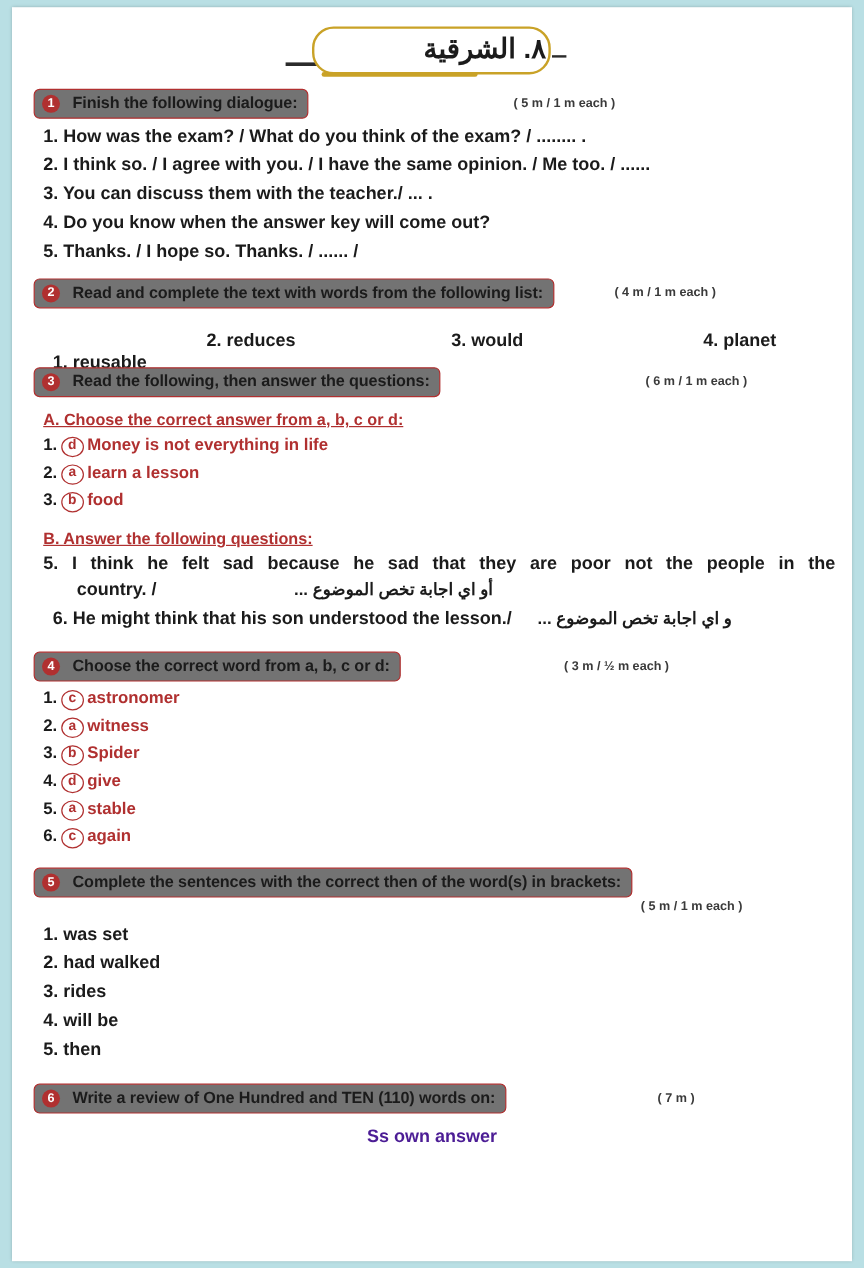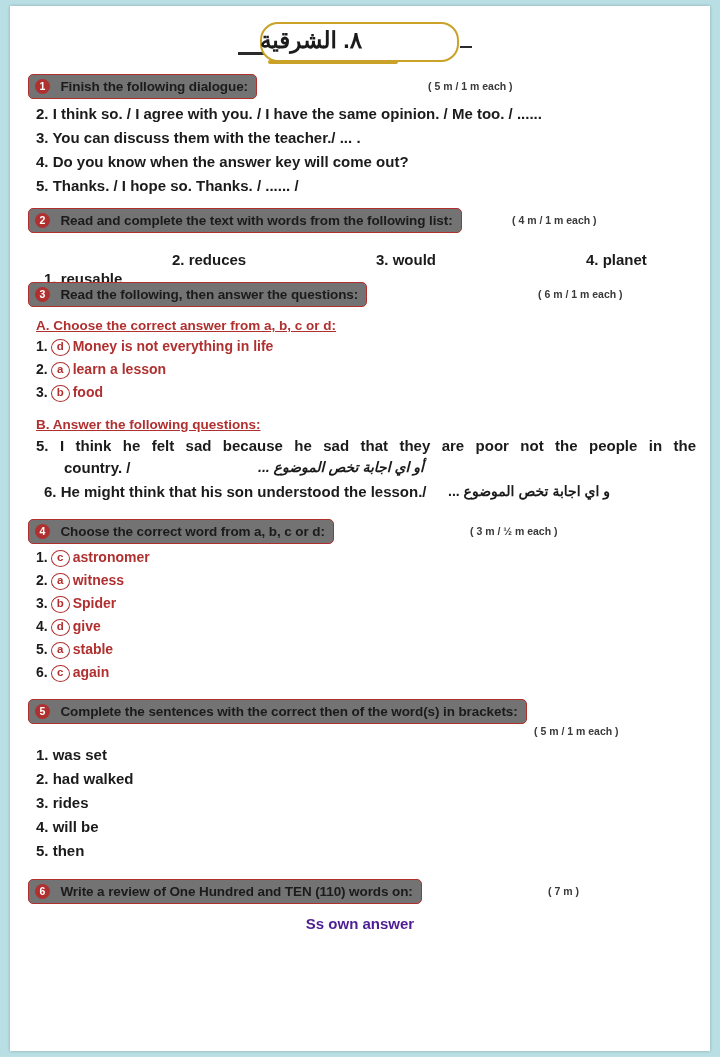--- a/index.html
+++ b/index.html
@@ -35,21 +35,21 @@
     height: 36px;
     border: 2px solid #c9a227;
     border-radius: 18px;
     background: #fff;
   }
   .header-title {
     position: absolute;
     left: 250px;
     top: 18px;
     width: 195px;
-    text-align: left;
+    text-align: right;
     font-size: 23px;
     font-weight: bold;
     color: #1b1b1b;
     direction: rtl;
     line-height: 32px;
   }
   .header-dash-left {
     position: absolute;
     left: 228px;
     top: 46px;
@@ -200,20 +200,21 @@
 
   <div class="content">
 
     <div class="q-row">
       <span class="q-head">
         <span class="q-num">1</span>
         <span class="q-title">Finish the following dialogue:</span>
       </span>
       <span class="marks" style="left:400px;">( 5 m / 1 m each )</span>
     </div>
+    <div class="ans-line">1. How was the exam? / What do you think of the exam? / ........ .</div>
     <div class="ans-line">2. I think so. / I agree with you. / I have the same opinion. / Me too. / ......</div>
     <div class="ans-line">3. You can discuss them with the teacher./ ... .</div>
     <div class="ans-line">4. Do you know when the answer key will come out?</div>
     <div class="ans-line">5. Thanks. / I hope so. Thanks. / ...... /</div>
 
     <div class="q-row" style="margin-top:12px;">
       <span class="q-head">
         <span class="q-num">2</span>
         <span class="q-title">Read and complete the text with words from the following list:</span>
       </span>
@@ -242,21 +243,21 @@
       <span class="num-dark">2.</span><span class="circ">a</span><span>learn a lesson</span>
     </div>
     <div class="red-line">
       <span class="num-dark">3.</span><span class="circ">b</span><span>food</span>
     </div>
 
     <div class="sub-head" style="margin-top:14px;">B. Answer the following questions:</div>
     <div class="indent-wrap justified">5. I think he felt sad because he sad that they are poor not the people in the</div>
     <div style="position:relative;height:22px;">
       <span class="indent-wrap" style="position:absolute;left:28px;top:0;">country.  /</span>
-      <span class="arabic" style="position:absolute;left:230px;top:2px;font-style:italic;">أو اي اجابة تخص الموضوع   ...</span>
+      <span class="arabic" style="position:absolute;left:217px;top:2px;">أو اي اجابة تخص الموضوع   ...</span>
     </div>
     <div style="position:relative;height:24px;margin-top:2px;">
       <span class="indent-wrap" style="position:absolute;left:8px;top:0;">6. He might think that his son understood the lesson./</span>
       <span class="arabic" style="position:absolute;left:420px;top:2px;">و اي اجابة تخص الموضوع   ...</span>
     </div>
 
     <div class="q-row" style="margin-top:14px;">
       <span class="q-head">
         <span class="q-num">4</span>
         <span class="q-title">Choose the correct word from a, b, c or d:</span>

